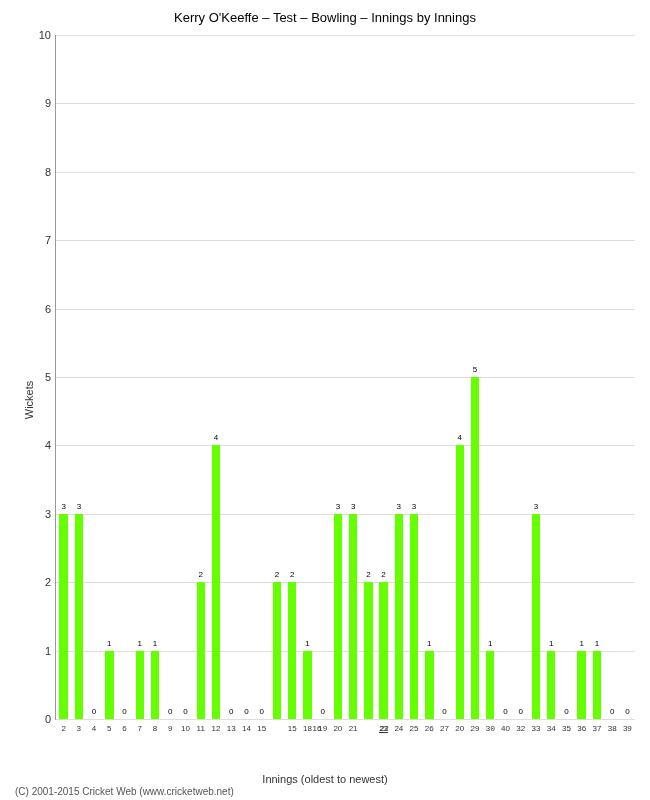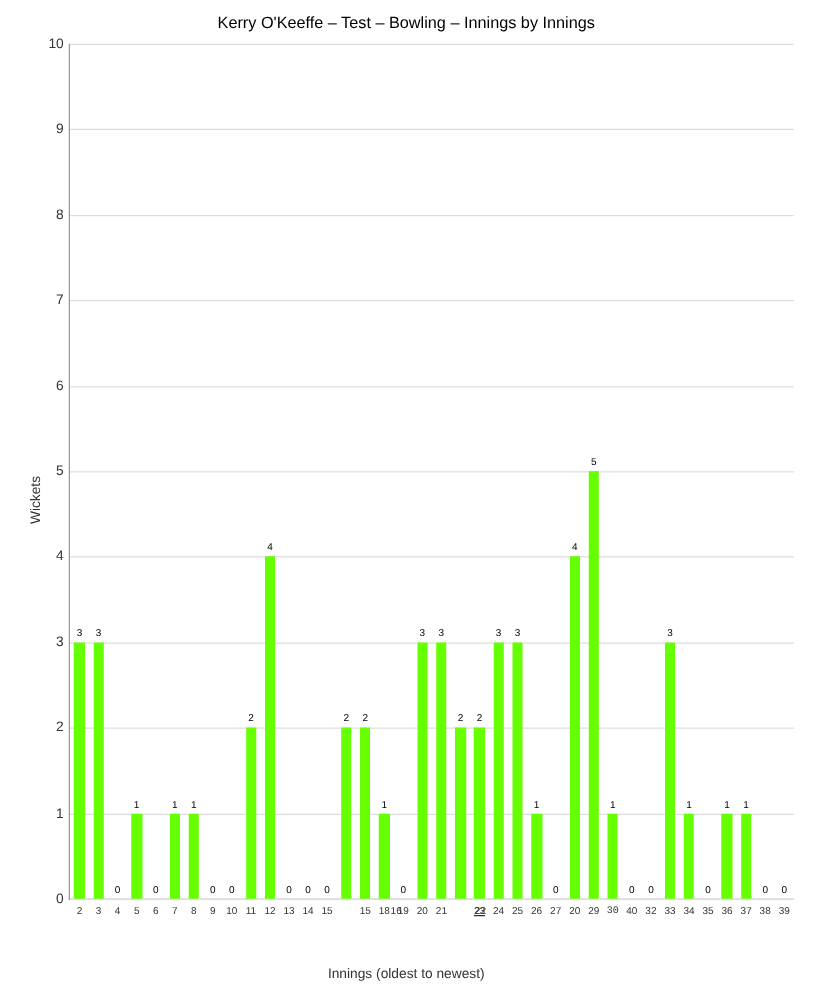--- a/index.html
+++ b/index.html
@@ -215,13 +215,14 @@
       <div style="position: absolute; bottom: -14px; font-size: 8px; color: rgb(51, 51, 51); left: 93.4211%; transform: translateX(-50%);">37</div>
       <div style="position: absolute; bottom: 0px; left: 95.3289%; width: 8.39474px; height: 0%; background: rgb(102, 255, 0);"></div>
       <div style="position: absolute; font-size: 8px; color: rgb(0, 0, 0); text-align: center; width: 14px; left: 94.8457%; top: calc(100% - 12px);">0</div>
       <div style="position: absolute; bottom: -14px; font-size: 8px; color: rgb(51, 51, 51); left: 96.0526%; transform: translateX(-50%);">38</div>
       <div style="position: absolute; bottom: 0px; left: 97.9605%; width: 8.39474px; height: 0%; background: rgb(102, 255, 0);"></div>
       <div style="position: absolute; font-size: 8px; color: rgb(0, 0, 0); text-align: center; width: 14px; left: 97.4773%; top: calc(100% - 12px);">0</div>
       <div style="position: absolute; bottom: -14px; font-size: 8px; color: rgb(51, 51, 51); left: 98.6842%; transform: translateX(-50%);">39</div>
     </div>
 
   <div class="x-axis-label">Innings (oldest to newest)</div>
+  <div class="copyright">(C) 2001-2015 Cricket Web (www.cricketweb.net)</div>
 </div>
 
 </body></html>

